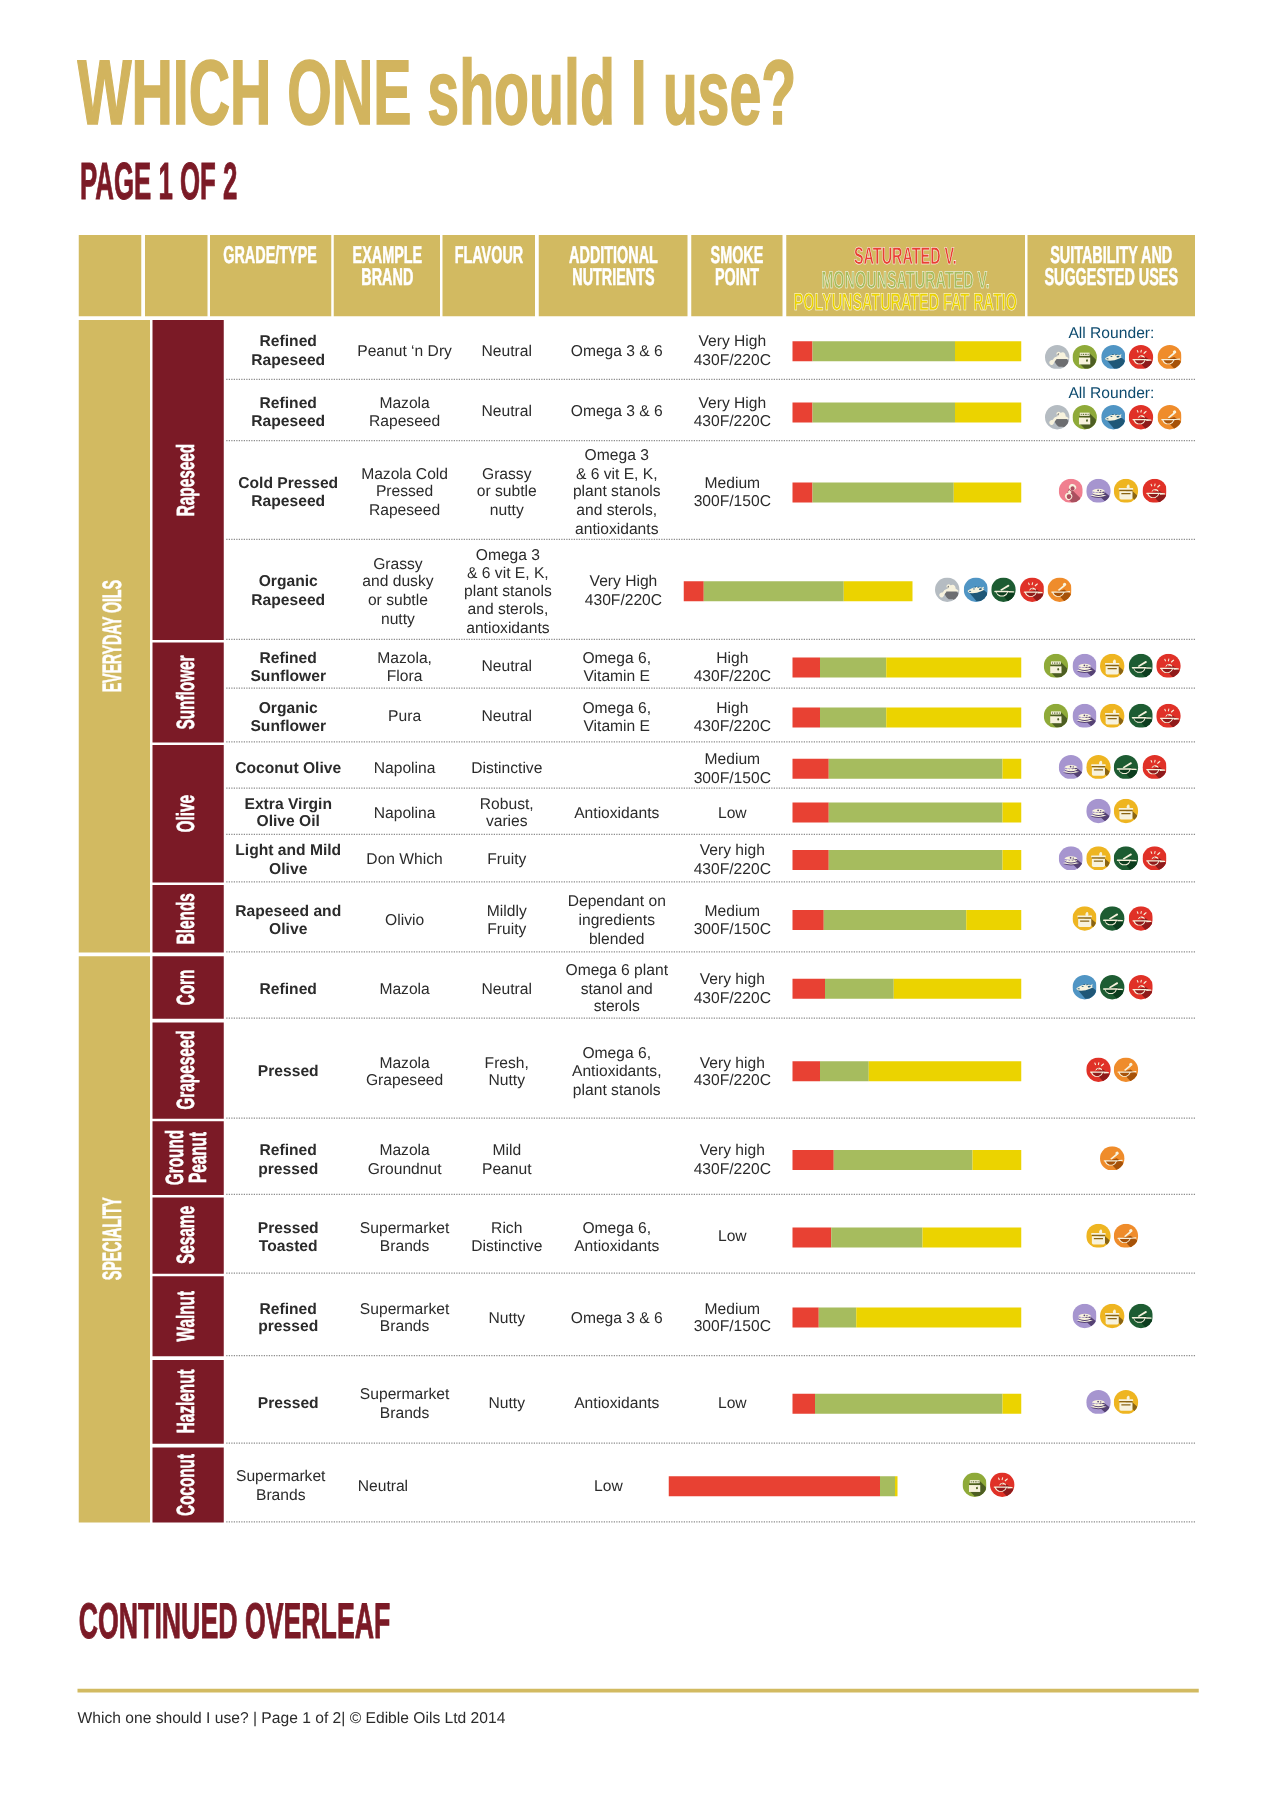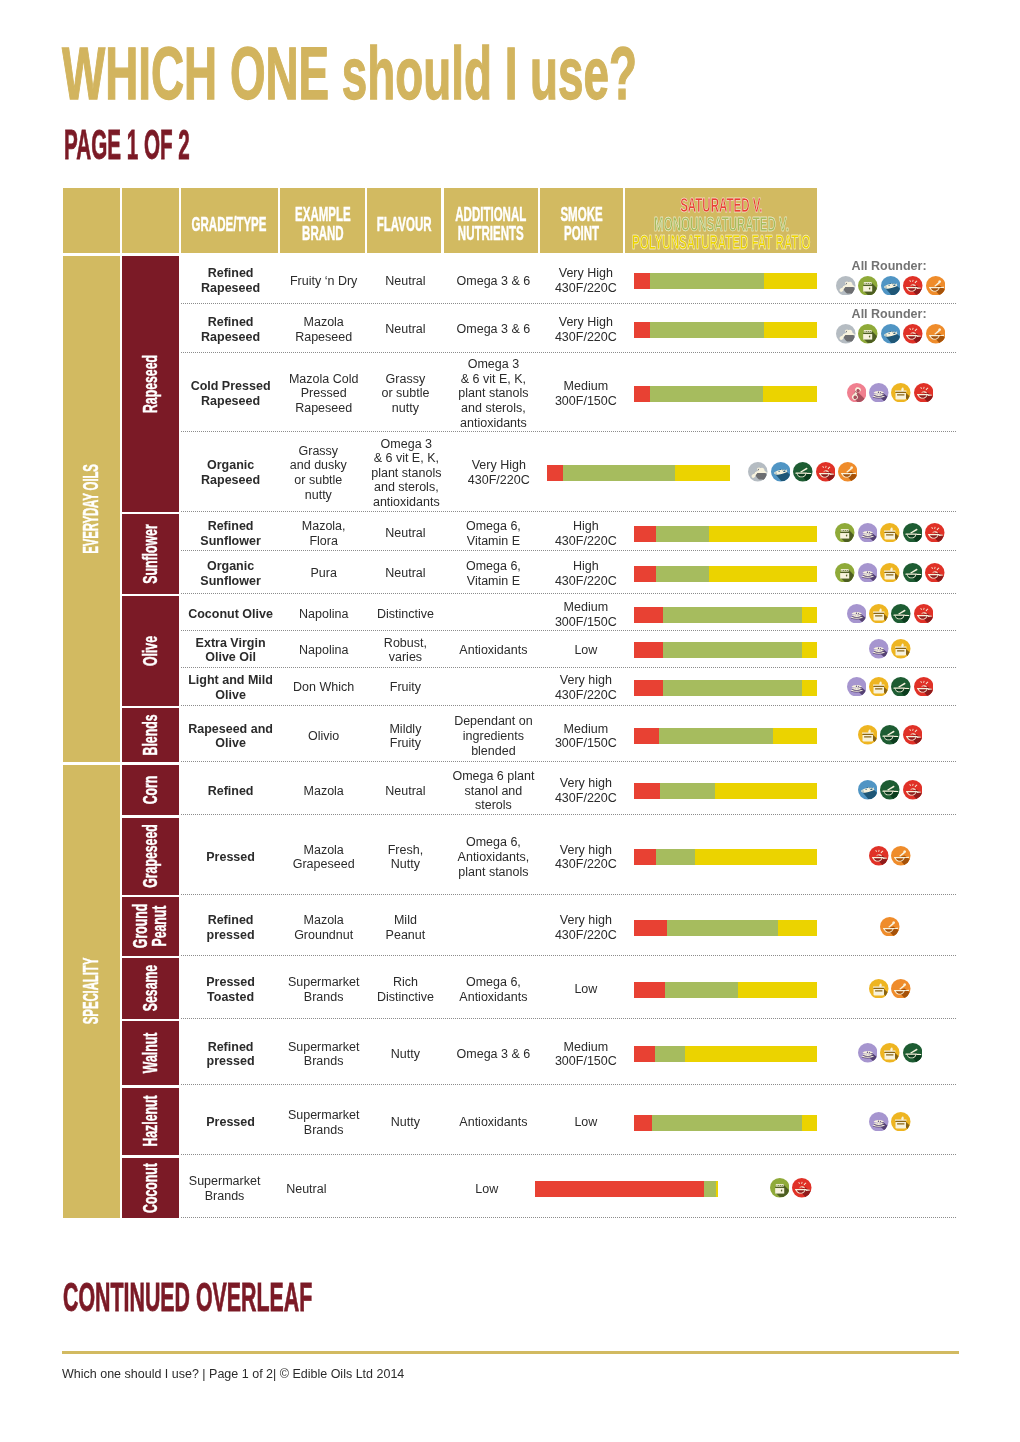--- a/index.html
+++ b/index.html
@@ -14,29 +14,29 @@
          font-weight:700;transform:scaleX(0.624);transform-origin:left top;
          -webkit-text-stroke:1.3px #d2b45e;}
   .title span{display:inline;}
   .subtitle{position:absolute;left:63.5px;top:130.5px;font-size:41.8px;line-height:28.1px;color:#7b1a26;
             font-weight:700;white-space:nowrap;transform:scaleX(0.494);transform-origin:left top;
             -webkit-text-stroke:0.8px #7b1a26;}
 
   
   .table{position:absolute;left:63px;top:188px;width:892.9px;}
   .hrow{display:flex;height:65px;gap:2.5px;margin-bottom:2.5px;}
-  .hcell{background:#d2ba61;color:#fff;display:flex;align-items:center;justify-content:center;
+  .hcell{background:#d2ba61;color:#fff;display:flex;justify-content:center;
          text-align:center;font-weight:700;font-size:19.4px;line-height:18.4px;padding-top:6.6px;}
   .hcell span{display:block;transform:scaleX(0.594);white-space:pre;-webkit-text-stroke:0.45px #fff;}
   .hc0{width:56.85px;}
   .hc1{width:56.2px;}
   .hc2{width:96.6px;}
   .hc3{width:84.6px;}
   .hc4{width:73.9px;}
-  .hc5{width:94px;}
+  .hc5{width:121px;}
   .hc6{width:82.8px;}
   .hc7{width:191.4px;}
   .hc8{width:133.45px;}
   .ratio-h{display:flex;flex-direction:column;align-items:center;justify-content:center;line-height:18.4px;}
   .ratio-h span{display:block;transform:scaleX(0.594);white-space:nowrap;}
   .rh1{color:#e84133;-webkit-text-stroke:0.45px #e84133;}
   .rh2{color:#a6bc5e;-webkit-text-stroke:0.45px #a6bc5e;}
   .rh3{color:#ebd300;-webkit-text-stroke:0.45px #ebd300;}
 
   .section{display:flex;gap:2.5px;}
@@ -65,21 +65,21 @@
   .c5{width:99.6px;justify-content:center;}
   .c6{width:85.3px;}
   .c7{width:193.9px;}
   .c8{width:133.45px;}
 
   .bar{display:flex;height:16px;width:183px;margin:0 auto;}
   .bar i{display:block;height:100%;}
 
   .uses{flex-direction:column;justify-content:center;align-items:center;gap:0px;padding:0;}
   .uses.hasnote{justify-content:flex-start;padding-top:3.2px;}
-  .uses .note{font-size:12.5px;line-height:14.6px;color:#737373;margin-bottom:2.4px;font-weight:bold;}
+  .uses .note{font-size:12.5px;line-height:14.6px;color:#0c4a6e;margin-bottom:2.4px;}
   .icons{display:flex;gap:2.9px;justify-content:center;margin-left:1.8px;}
   .icons.left{justify-content:flex-start;margin-left:13.7px;align-self:flex-start;}
   .ic{width:19.5px;height:19.5px;display:block;flex:none;}
 
   
   .continued{position:absolute;left:62.5px;top:1282.8px;font-size:40.1px;line-height:28.9px;color:#7b1a26;
      font-weight:700;white-space:nowrap;transform:scaleX(0.533);transform-origin:left top;
      -webkit-text-stroke:0.8px #7b1a26;}
   .rule{position:absolute;left:62px;top:1351px;width:897px;height:2.6px;background:#d2ba61;}
   .footnote{position:absolute;left:62px;top:1366px;font-size:12.5px;line-height:16px;color:#2b2b2b;}
@@ -114,38 +114,42 @@
         </div>
       <div class="hcell hc6">
           <span>SMOKE
 POINT</span>
         </div>
       <div class="hcell hc7 ratio-h">
         <span class="rh1">SATURATED V.</span>
         <span class="rh2">MONOUNSATURATED V.</span>
         <span class="rh3">POLYUNSATURATED FAT RATIO</span>
       </div>
+      <div class="hcell hc8">
+          <span>SUITABILITY AND
+SUGGESTED USES</span>
+        </div>
     </div>
     <div id="sections">
         <div class="section" style="height:506.5px">
           <div class="sec-label">
             <span class="vtxt">EVERYDAY OILS</span>
           </div>
           <div class="sec-body">
             <div class="grp-block" style="height:256px">
               <div class="grp-col">
                 <span class="vtxt">Rapeseed</span>
               </div>
               <div class="grp-rows">
                 <div class="row" style="height:48.5px">
                   <div class="cell c2">
                     <div>Refined<br>Rapeseed</div>
                   </div>
                   <div class="cell c3">
-                    <div>Fruity ‘n Dry</div>
+                    <div>Peanut ‘n Dry</div>
                   </div>
                   <div class="cell c4">
                     <div>Neutral</div>
                   </div>
                   <div class="cell c5">
                     <div>Omega 3 &amp; 6</div>
                   </div>
                   <div class="cell c6">
                     <div>Very High<br>430F/220C</div>
                   </div>

